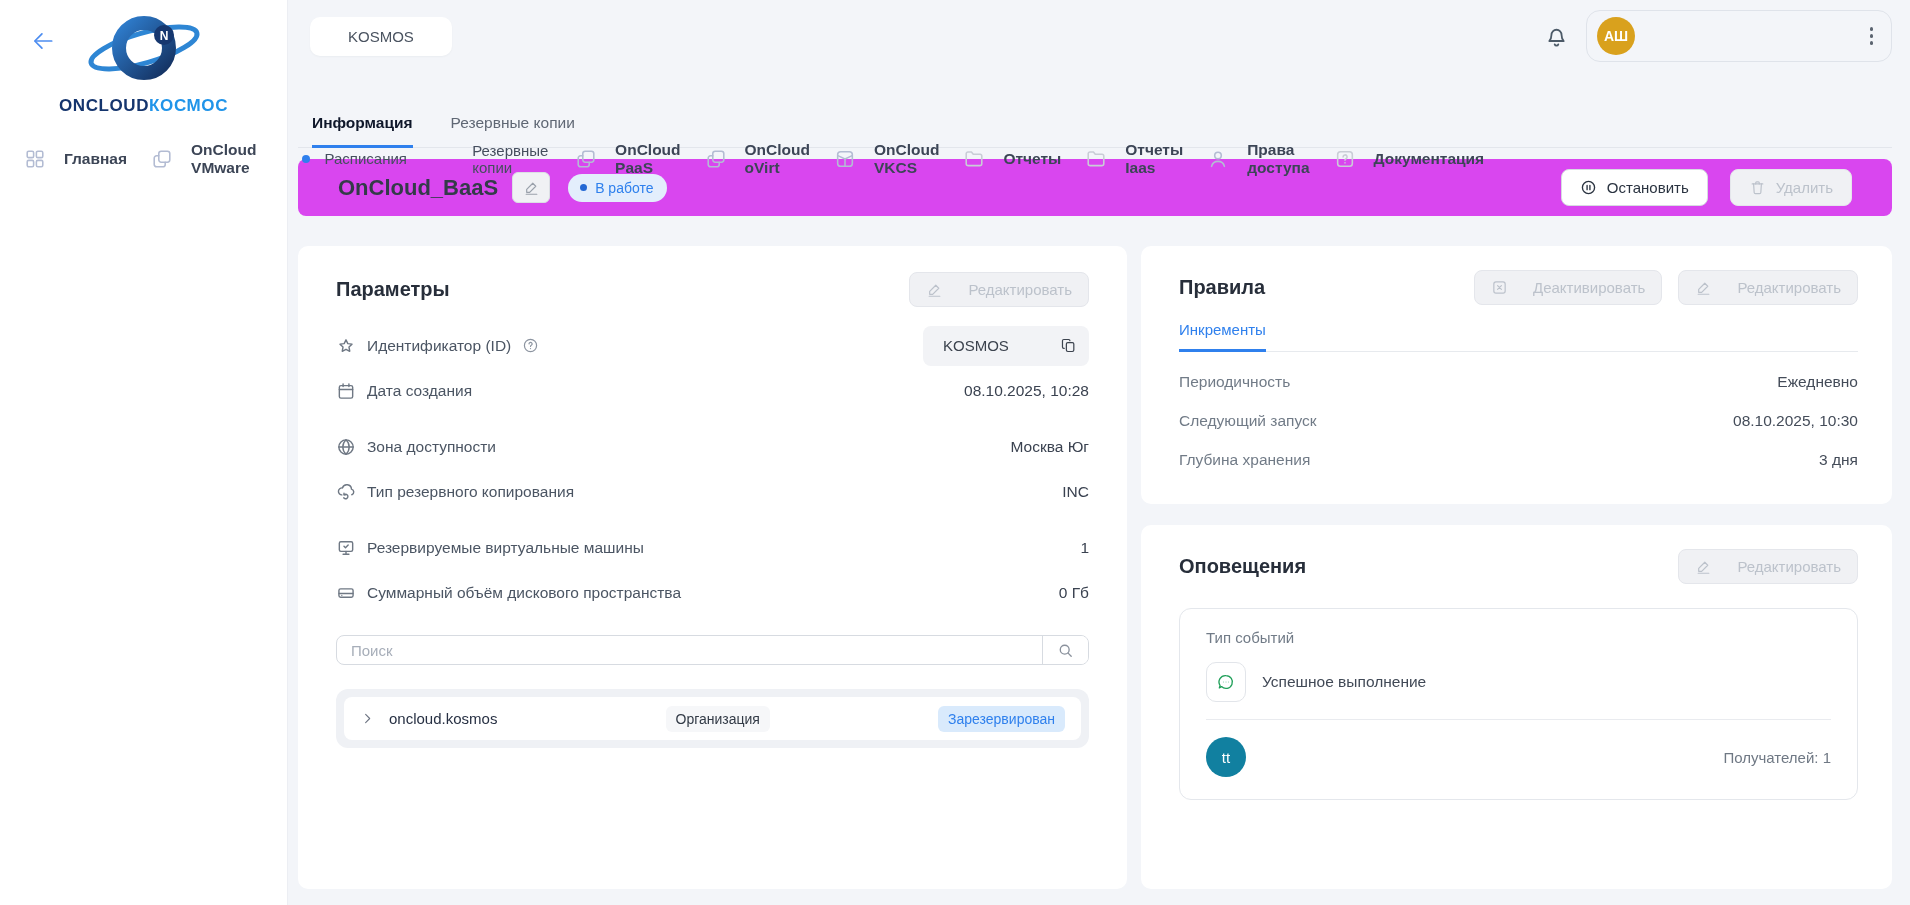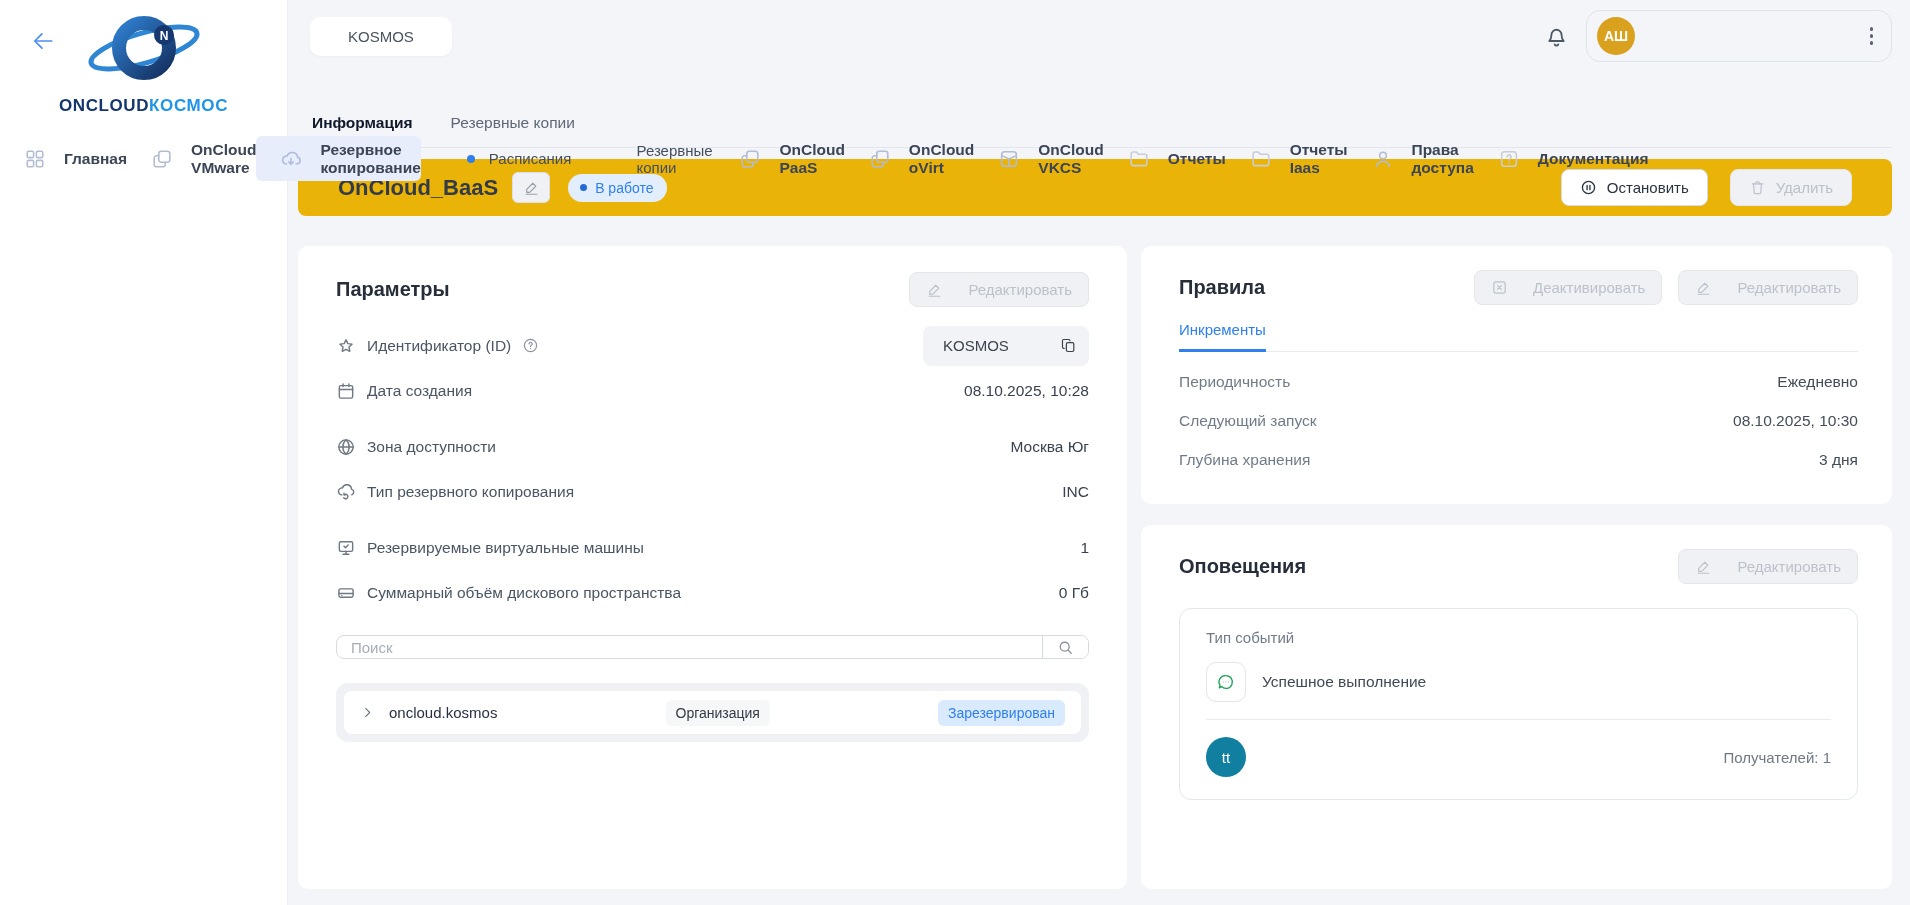--- a/index.html
+++ b/index.html
@@ -39,21 +39,21 @@
   .bell { color:#4c5a68; cursor:pointer; }
   .user-pill { width:306px; height:52px; border:1px solid #dfe3ea; border-radius:14px; display:flex; align-items:center; padding:0 12px 0 10px; justify-content:space-between; background:transparent; }
   .avatar { width:38px; height:38px; border-radius:50%; background:#d9a11d; color:#fff; font-size:14px; font-weight:700; display:flex; align-items:center; justify-content:center; }
   .kebab { display:flex; flex-direction:column; gap:3.5px; padding:6px; cursor:pointer; }
   .kebab i { width:3.5px; height:3.5px; border-radius:50%; background:#5b6470; }
 
   .tabs { margin-top:52px; display:flex; gap:38px; padding-left:14px; border-bottom:1px solid #e3e6ec; }
   .tab { padding-bottom:13px; font-size:15.5px; color:#5f6774; cursor:pointer; }
   .tab.active { color:#0f172a; font-weight:700; border-bottom:3px solid #2f80ed; margin-bottom:-1px; }
 
-  .titlebar { margin-top:11px; background:#eab308; border-radius:8px; height:57px; display:flex; align-items:center; padding:0 40px; }
+  .titlebar { margin-top:11px; background:#d946ef; border-radius:8px; height:57px; display:flex; align-items:center; padding:0 40px; }
   .page-title { font-size:22px; font-weight:700; color:#333b48; }
   .icon-btn { margin-left:14px; width:38px; height:31px; background:#f0f1f4; border:1px solid #dcdfe5; border-radius:6px; display:flex; align-items:center; justify-content:center; color:#9aa1ab; cursor:pointer; }
   .status-badge { margin-left:18px; background:#e3eefc; border-radius:999px; padding:6px 14px 6px 12px; display:flex; align-items:center; gap:8px; font-size:14px; color:#2f80ed; }
   .status-dot { width:7px; height:7px; border-radius:50%; background:#2468d4; }
   .title-actions { margin-left:auto; display:flex; gap:22px; }
   .btn { display:flex; align-items:center; gap:10px; border-radius:8px; font-size:15px; padding:9px 18px; cursor:pointer; font-family:inherit; }
   .btn-outline { background:#fff; border:1px solid #d6dbe1; color:#2a3340; }
   .btn-disabled { background:#f0f1f4; border:1px solid #e4e6eb; color:#bcc2cb; cursor:default; }
 
   .cards { margin-top:30px; display:flex; gap:14px; flex:1; padding-bottom:16px; }
@@ -63,21 +63,21 @@
 
   .card-params { width:829px; padding:26px 38px; }
   .prow { display:flex; align-items:center; justify-content:space-between; min-height:45px; font-size:15.5px; }
   .prow.group-gap { margin-top:11px; }
   .plabel { display:flex; align-items:center; gap:11px; color:#4b5563; }
   .plabel .mic { color:#6f7884; display:flex; }
   .pvalue { color:#3a4250; }
   .id-valuebox { background:#f2f3f6; border-radius:8px; height:40px; width:166px; display:flex; align-items:center; justify-content:space-between; padding:0 12px 0 20px; color:#3c434e; font-size:15px; }
   .copy-btn { color:#3c434e; cursor:pointer; display:flex; }
   .q-icon { color:#8c94a0; display:flex; }
-  .searchbar { margin-top:20px; height:24px; border:1px solid #d7dbe1; border-radius:8px; display:flex; align-items:stretch; background:#fff; overflow:hidden; }
+  .searchbar { margin-top:20px; height:30px; border:1px solid #d7dbe1; border-radius:8px; display:flex; align-items:stretch; background:#fff; overflow:hidden; }
   .searchbar input { flex:1; border:0; outline:0; padding:0 14px; font-size:15px; font-family:inherit; color:#39414e; background:transparent; }
   .searchbar input::placeholder { color:#a7aeb9; }
   .search-btn { width:46px; border-left:1px solid #d7dbe1; display:flex; align-items:center; justify-content:center; color:#8a919c; cursor:pointer; background:#fff; }
   .vm-list { margin-top:24px; background:#eff1f5; border-radius:12px; padding:8px; }
   .vm-row { background:#fff; border-radius:8px; height:43px; display:flex; align-items:center; padding:0 16px; }
   .vm-chevron { color:#6b7280; cursor:pointer; display:flex; }
   .vm-name { margin-left:14px; color:#273043; font-size:15px; }
   .vm-mid { flex:1; display:flex; justify-content:center; }
   .vm-type { background:#f6f7f9; border-radius:6px; padding:5px 10px; color:#323a46; font-size:14px; }
   .vm-status { background:#d9eafc; border-radius:6px; padding:5px 10px; color:#2f80ed; font-size:14px; }
@@ -148,30 +148,20 @@
     </li>
     <li class="mi">
       <span class="mic">
         <svg class="ic" viewBox="0 0 24 24">
             <rect x="8.5" y="3.5" width="12" height="12" rx="2.6"></rect>
             <path d="M15.5 15.5v2.4a2.6 2.6 0 0 1-2.6 2.6H6.1a2.6 2.6 0 0 1-2.6-2.6v-6.8a2.6 2.6 0 0 1 2.6-2.6h2.4"></path>
           </svg>
       </span>
       <span>OnCloud VMware</span>
     </li>
-    <li class="mi active">
-      <span class="mic">
-        <svg class="ic" viewBox="0 0 24 24">
-            <path d="M7.2 17.5a4.4 4.4 0 1 1 .6-8.76A5.9 5.9 0 0 1 19.2 10a3.6 3.6 0 0 1-.9 7.1h-.8"></path>
-            <path d="M12 11.5v6"></path>
-            <path d="m9.6 15.2 2.4 2.4 2.4-2.4"></path>
-          </svg>
-      </span>
-      <span>Резервное копирование</span>
-    </li>
     <li class="mi sub">
       <span class="subdot"></span>
       <span>Расписания</span>
     </li>
     <li class="mi sub">
       <span class="subdot empty"></span>
       <span>Резервные копии</span>
     </li>
     <li class="menu-gap"></li>
     <li class="mi">

